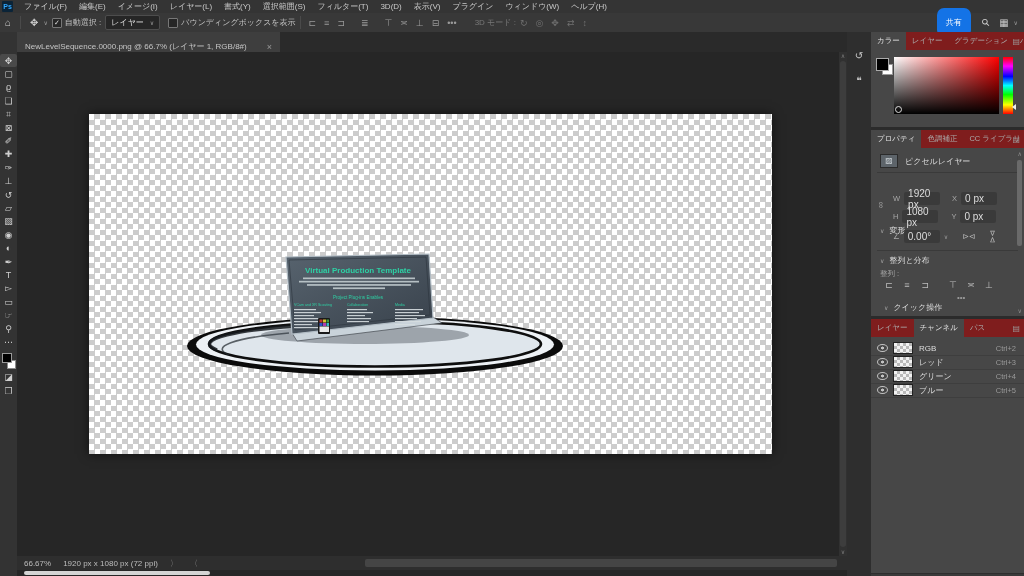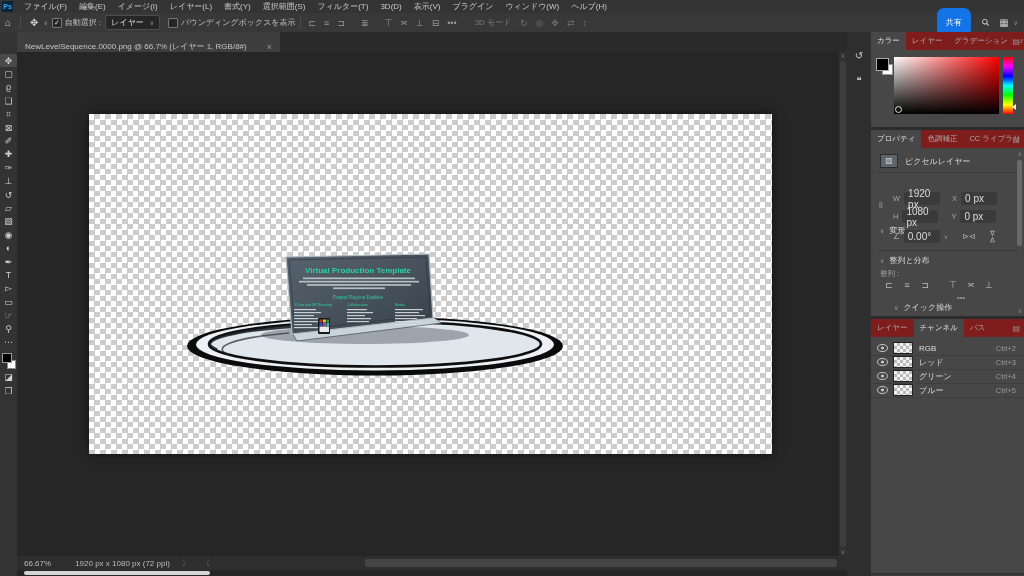--- a/index.html
+++ b/index.html
@@ -41,21 +41,21 @@
   .canvas{position:absolute;left:72px;top:62px;width:683px;height:340px;
           background-image:conic-gradient(#cccccc 25%,#ffffff 25% 50%,#cccccc 50% 75%,#ffffff 75%);
           background-size:11px 11px;box-shadow:0 0 10px rgba(0,0,0,.6);}
   .vscroll{left:839px;top:52px;width:8px;height:504px;background:#313131;display:flex;flex-direction:column;justify-content:space-between;align-items:center;}
   .vscroll span{font-size:6px;color:#7d7d7d;line-height:8px;}
   .vthumb{width:6px;flex:1;margin:1px 0;background:#3d3d3d;border-radius:3px;}
 
   
   .statusbar{left:17px;top:556px;width:830px;height:14px;background:#2e2e2e;display:flex;align-items:center;font-size:8px;color:#bdbdbd;}
   .status-zoom{margin-left:7px;}
-  .status-info{margin-left:24px;}
+  .status-info{margin-left:12px;}
   .status-chev{color:#8a8a8a;margin-left:12px;font-size:8px;}
   .hscroll-right{position:absolute;left:348px;top:3px;width:472px;height:8px;background:#454545;border-radius:2px;}
   .hscrollstrip{left:17px;top:570px;width:830px;height:6px;background:#262626;}
   .hthumb{position:absolute;left:7px;top:1px;width:186px;height:4px;background:#d4d4d4;border-radius:2px;}
 
   
   .narrowdock{left:847px;top:32px;width:24px;height:544px;background:#2e2e2e;display:flex;flex-direction:column;align-items:center;padding-top:18px;gap:14px;box-sizing:border-box;}
   .narrowdock .nd-ic{font-size:10px;color:#c9c9c9;}
   .maindock{left:871px;top:32px;width:153px;height:544px;background:#333333;}
   .ptabs{height:18px;background:#7f1d1d;display:flex;align-items:center;font-size:7.5px;color:#ababab;position:relative;}
@@ -357,21 +357,21 @@
         <span class="alico">⊏</span>
         <span class="alico">≡</span>
         <span class="alico">⊐</span>
         <span class="alico" style="margin-left:10px;">⊤</span>
         <span class="alico">≍</span>
         <span class="alico">⊥</span>
       </div>
       <div class="prow" style="left:86px;top:145px;">
           <span style="font-size:8px;color:#9c9c9c;">•••</span>
         </div>
-      <div class="prow" style="left:23px;top:154px;">
+      <div class="prow" style="left:13px;top:154px;">
         <span class="sec-chev">∨</span>
         <span class="sec-h">クイック操作</span>
       </div>
       <span class="parrow" style="top:2px;">∧</span>
       <div class="pscroll" style="top:12px;height:86px;"></div>
       <span class="parrow" style="bottom:2px;">∨</span>
     </div>
     <div class="gdiv"></div>
 
     <div class="ptabs">

